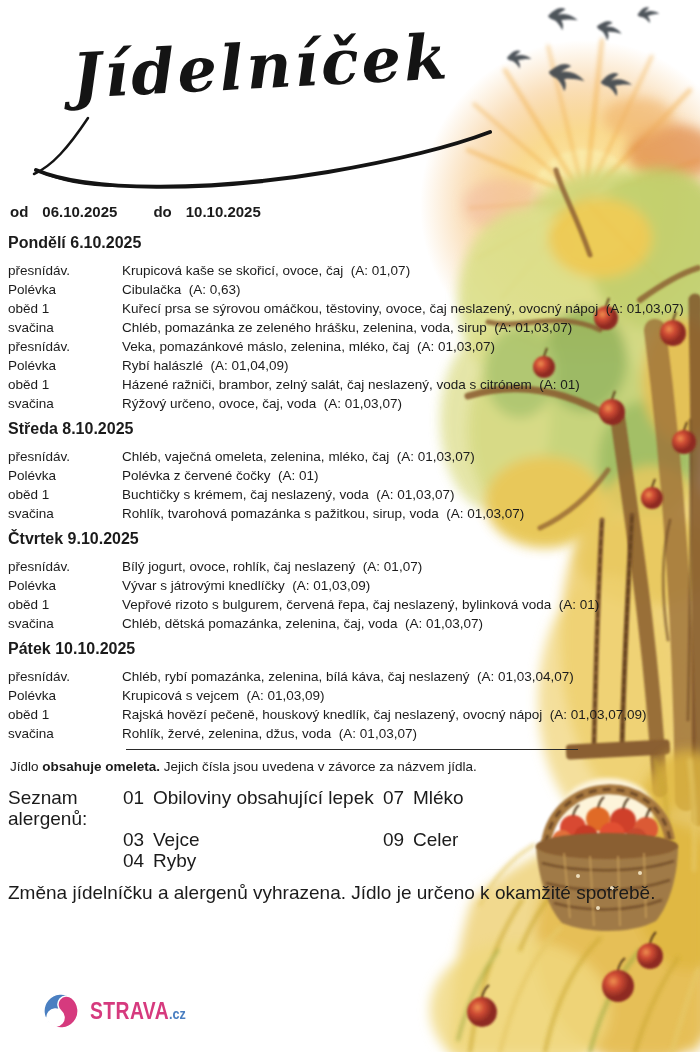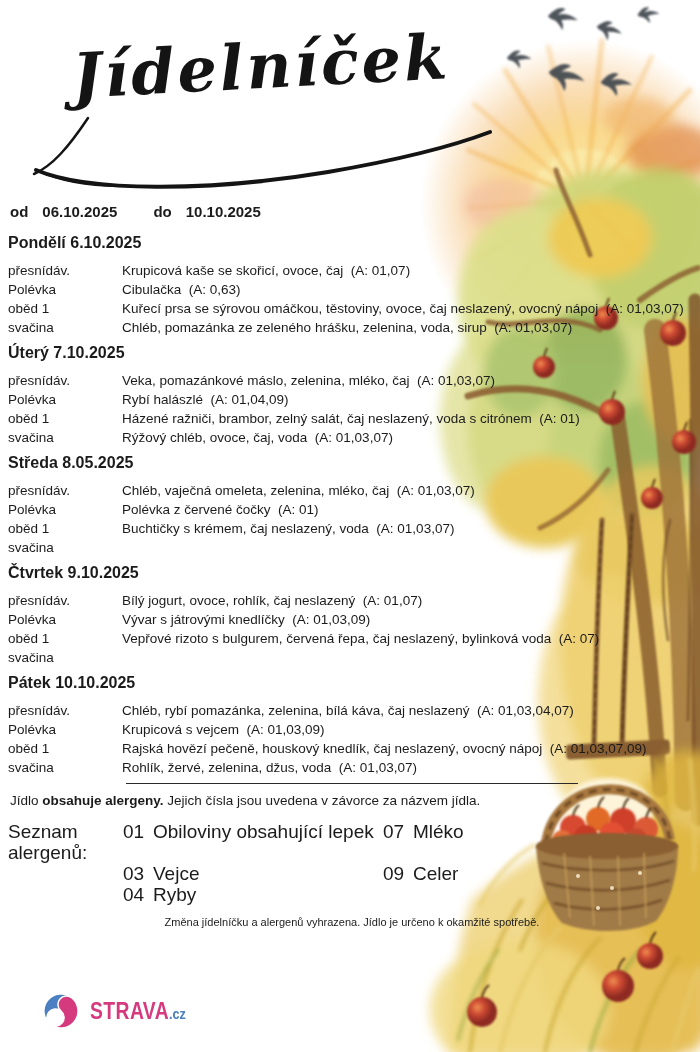--- a/index.html
+++ b/index.html
@@ -34,21 +34,21 @@
 
   
   .separator{margin-top:6px; width:452px; border:0; border-top:1.6px solid #2a2a2a;}
   .allergen-note{margin:6px 0 0 2px; font-size:13.5px; line-height:18px; white-space:pre-wrap;}
   .allergen-note .b{font-weight:bold;}
   .allergen-grid{
     margin-top:11px; display:grid;
     grid-template-columns:115px 30px 230px 30px auto;
     font-size:19px; line-height:21px; width:560px;
   }
-  .change-note{margin-top:11px; font-size:11px;text-align:center;}
+  .change-note{margin-top:11px; font-size:19px;}
 
   
   .logo{position:absolute; left:42px; top:992px; z-index:1; display:flex; align-items:center; text-decoration:none;}
   .logo-text{margin-left:10px; display:inline-block; transform:scaleX(.84); transform-origin:left center; white-space:nowrap;}
   .brand{font-size:23px; font-weight:bold; color:#d63a7e; letter-spacing:.5px;}
   .tld{font-size:15px; font-weight:bold; color:#4a7fc1;}
 </style>
 </head>
 <body>
 
@@ -277,74 +277,75 @@
           <span class="lbl">oběd 1</span>
           <span class="val">Kuřecí prsa se sýrovou omáčkou, těstoviny, ovoce, čaj neslazený, ovocný nápoj  (A: 01,03,07)</span>
         </div>
       <div class="row">
           <span class="lbl">svačina</span>
           <span class="val">Chléb, pomazánka ze zeleného hrášku, zelenina, voda, sirup  (A: 01,03,07)</span>
         </div>
     </section>
 
     <section class="day">
-      <h2>Úterý 7.10.2025</h2>
       <div class="row">
           <span class="lbl">přesnídáv.</span>
           <span class="val">Veka, pomazánkové máslo, zelenina, mléko, čaj  (A: 01,03,07)</span>
         </div>
       <div class="row">
           <span class="lbl">Polévka</span>
           <span class="val">Rybí halászlé  (A: 01,04,09)</span>
         </div>
       <div class="row">
           <span class="lbl">oběd 1</span>
           <span class="val">Házené ražniči, brambor, zelný salát, čaj neslazený, voda s citrónem  (A: 01)</span>
         </div>
       <div class="row">
           <span class="lbl">svačina</span>
-          <span class="val">Rýžový chléb, ovoce, čaj, voda  (A: 01,03,07)</span>
+          <span class="val">Rýžový určeno, ovoce, čaj, voda  (A: 01,03,07)</span>
         </div>
     </section>
 
     <section class="day">
-      <h2>Středa 8.05.2025</h2>
+      <h2>Středa 8.10.2025</h2>
       <div class="row">
           <span class="lbl">přesnídáv.</span>
           <span class="val">Chléb, vaječná omeleta, zelenina, mléko, čaj  (A: 01,03,07)</span>
         </div>
       <div class="row">
           <span class="lbl">Polévka</span>
           <span class="val">Polévka z červené čočky  (A: 01)</span>
         </div>
       <div class="row">
           <span class="lbl">oběd 1</span>
           <span class="val">Buchtičky s krémem, čaj neslazený, voda  (A: 01,03,07)</span>
         </div>
       <div class="row">
           <span class="lbl">svačina</span>
+          <span class="val">Rohlík, tvarohová pomazánka s pažitkou, sirup, voda  (A: 01,03,07)</span>
         </div>
     </section>
 
     <section class="day">
       <h2>Čtvrtek 9.10.2025</h2>
       <div class="row">
           <span class="lbl">přesnídáv.</span>
           <span class="val">Bílý jogurt, ovoce, rohlík, čaj neslazený  (A: 01,07)</span>
         </div>
       <div class="row">
           <span class="lbl">Polévka</span>
           <span class="val">Vývar s játrovými knedlíčky  (A: 01,03,09)</span>
         </div>
       <div class="row">
           <span class="lbl">oběd 1</span>
-          <span class="val">Vepřové rizoto s bulgurem, červená řepa, čaj neslazený, bylinková voda  (A: 07)</span>
+          <span class="val">Vepřové rizoto s bulgurem, červená řepa, čaj neslazený, bylinková voda  (A: 01)</span>
         </div>
       <div class="row">
           <span class="lbl">svačina</span>
+          <span class="val">Chléb, dětská pomazánka, zelenina, čaj, voda  (A: 01,03,07)</span>
         </div>
     </section>
 
     <section class="day">
       <h2>Pátek 10.10.2025</h2>
       <div class="row">
           <span class="lbl">přesnídáv.</span>
           <span class="val">Chléb, rybí pomazánka, zelenina, bílá káva, čaj neslazený  (A: 01,03,04,07)</span>
         </div>
       <div class="row">
@@ -356,21 +357,21 @@
           <span class="val">Rajská hovězí pečeně, houskový knedlík, čaj neslazený, ovocný nápoj  (A: 01,03,07,09)</span>
         </div>
       <div class="row">
           <span class="lbl">svačina</span>
           <span class="val">Rohlík, žervé, zelenina, džus, voda  (A: 01,03,07)</span>
         </div>
     </section>
 
     <hr class="separator">
 
-    <p class="allergen-note"><span>Jídlo </span><span class="b">obsahuje alergeny.</span><span> Jejich čísla jsou uvedena v závorce za názvem jídla.</span></p>
+    <p class="allergen-note"><span>Jídlo </span><span class="b">obsahuje omeleta.</span><span> Jejich čísla jsou uvedena v závorce za názvem jídla.</span></p>
 
     <div class="allergen-grid">
       <span>Seznam alergenů:</span>
       <span>01</span>
       <span>Obiloviny obsahující lepek</span>
       <span>07</span>
       <span>Mléko</span>
 
       <span></span>
       <span>03</span>

